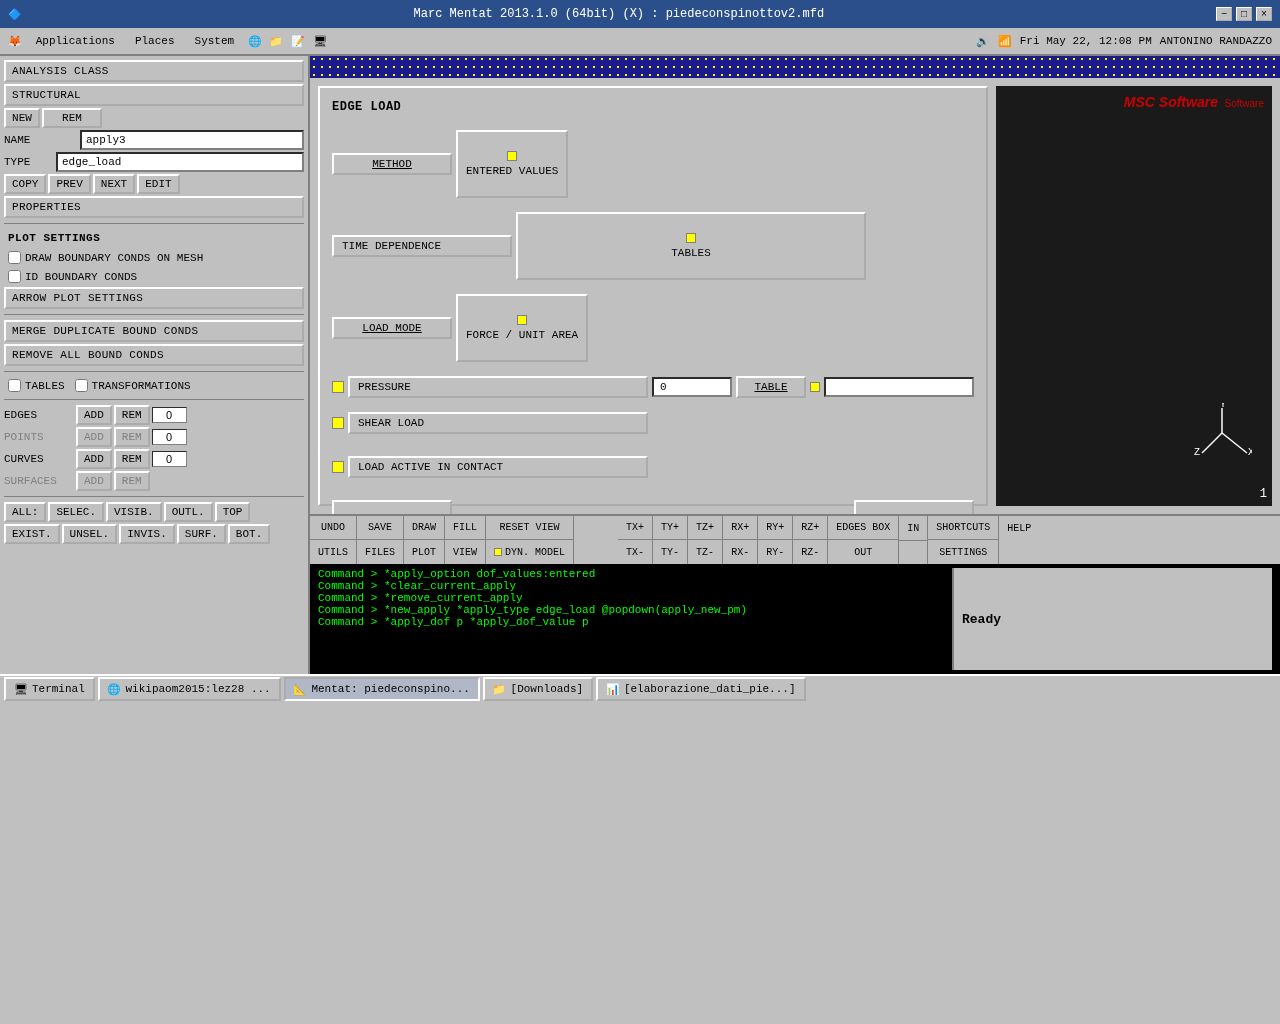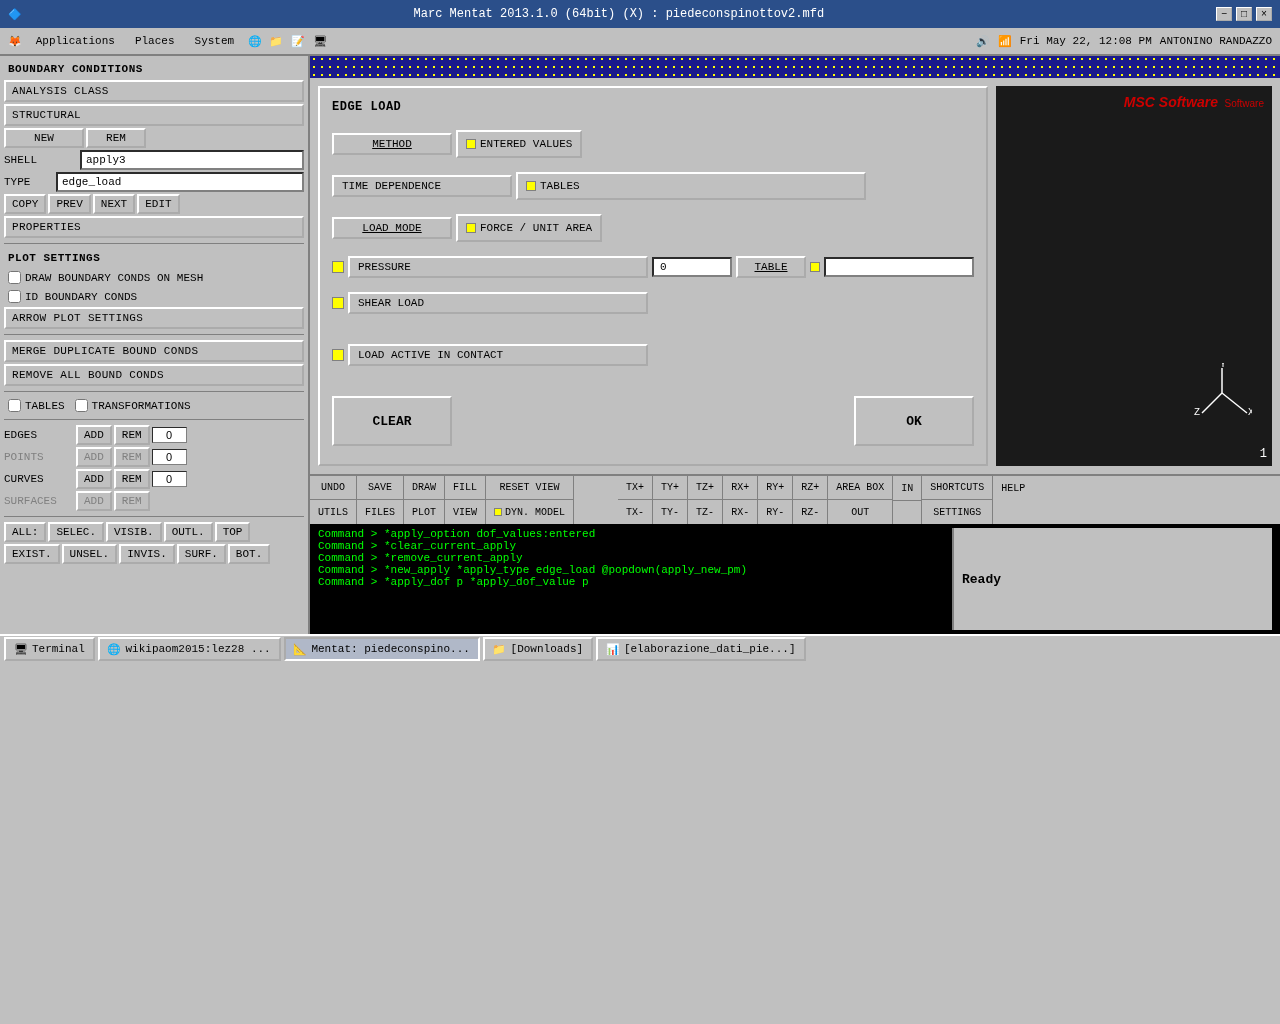--- a/index.html
+++ b/index.html
@@ -155,27 +155,28 @@
       font-size: 11px;
       font-family: 'Courier New', monospace;
       cursor: pointer;
       min-width: 200px;
       text-align: left;
     }
 
     .dropdown-btn {
       background: #c0c0c0;
       border: 2px outset #fff;
-      padding: 6px 8px;
+      padding: 19px 8px;
       font-size: 11px;
       font-family: 'Courier New', monospace;
       cursor: pointer;
       display: flex;
       align-items: center;
       gap: 4px;
+      flex-direction: column;
     }
 
     .value-field {
       background: #fff;
       border: 2px inset #808080;
       padding: 2px 6px;
       font-size: 11px;
       font-family: 'Courier New', monospace;
       width: 80px;
     }
@@ -368,32 +369,31 @@
     <span>🔊</span>
     <span>📶</span>
     <span>Fri May 22, 12:08 PM</span>
     <span>ANTONINO RANDAZZO</span>
   </div>
 </div>
 
 <div id="content-wrapper">
 
   <div id="sidebar">
-    <div class="sidebar-section-title">BOUNDARY CONDITIONS</div>
 
     <button class="sidebar-btn wide">ANALYSIS CLASS</button>
     <button class="sidebar-btn wide">STRUCTURAL</button>
 
     <div class="row">
-      <button class="small-btn" style="width:80px">NEW</button>
+      <button class="small-btn" style="width:36px">NEW</button>
       <button class="small-btn" style="width:60px">REM</button>
     </div>
 
     <div class="row">
-      <span class="row-label">SHELL</span>
+      <span class="row-label">NAME</span>
       <input class="text-field" value="apply3" style="width: 180px; margin-left: 24px;">
     </div>
 
     <div class="row">
       <span class="row-label">TYPE</span>
       <input class="text-field" value="edge_load" style="width: 180px;">
     </div>
 
     <div class="row">
       <button class="small-btn">COPY</button>
@@ -618,21 +618,21 @@
       </div>
       <div style="display:flex; flex-direction:column; border-right:1px solid #808080;">
         <button class="toolbar-btn" style="height:25px; border:none; border-bottom:1px solid #808080;">RY+</button>
         <button class="toolbar-btn" style="height:25px; border:none;">RY-</button>
       </div>
       <div style="display:flex; flex-direction:column; border-right:1px solid #808080;">
         <button class="toolbar-btn" style="height:25px; border:none; border-bottom:1px solid #808080;">RZ+</button>
         <button class="toolbar-btn" style="height:25px; border:none;">RZ-</button>
       </div>
       <div style="display:flex; flex-direction:column; border-right:1px solid #808080;">
-        <button class="toolbar-btn" style="height:25px; border:none; border-bottom:1px solid #808080;">AREA BOX</button>
+        <button class="toolbar-btn" style="height:25px; border:none; border-bottom:1px solid #808080;">EDGES BOX</button>
         <button class="toolbar-btn" style="height:25px; border:none;">OUT</button>
       </div>
       <div style="display:flex; flex-direction:column; border-right:1px solid #808080;">
         <button class="toolbar-btn" style="height:25px; border:none; border-bottom:1px solid #808080;">IN</button>
       </div>
       <div style="display:flex; flex-direction:column; border-right:1px solid #808080;">
         <button class="toolbar-btn" style="height:25px; border:none; border-bottom:1px solid #808080;">SHORTCUTS</button>
         <button class="toolbar-btn" style="height:25px; border:none;">SETTINGS</button>
       </div>
       <div style="display:flex; flex-direction:column;">

